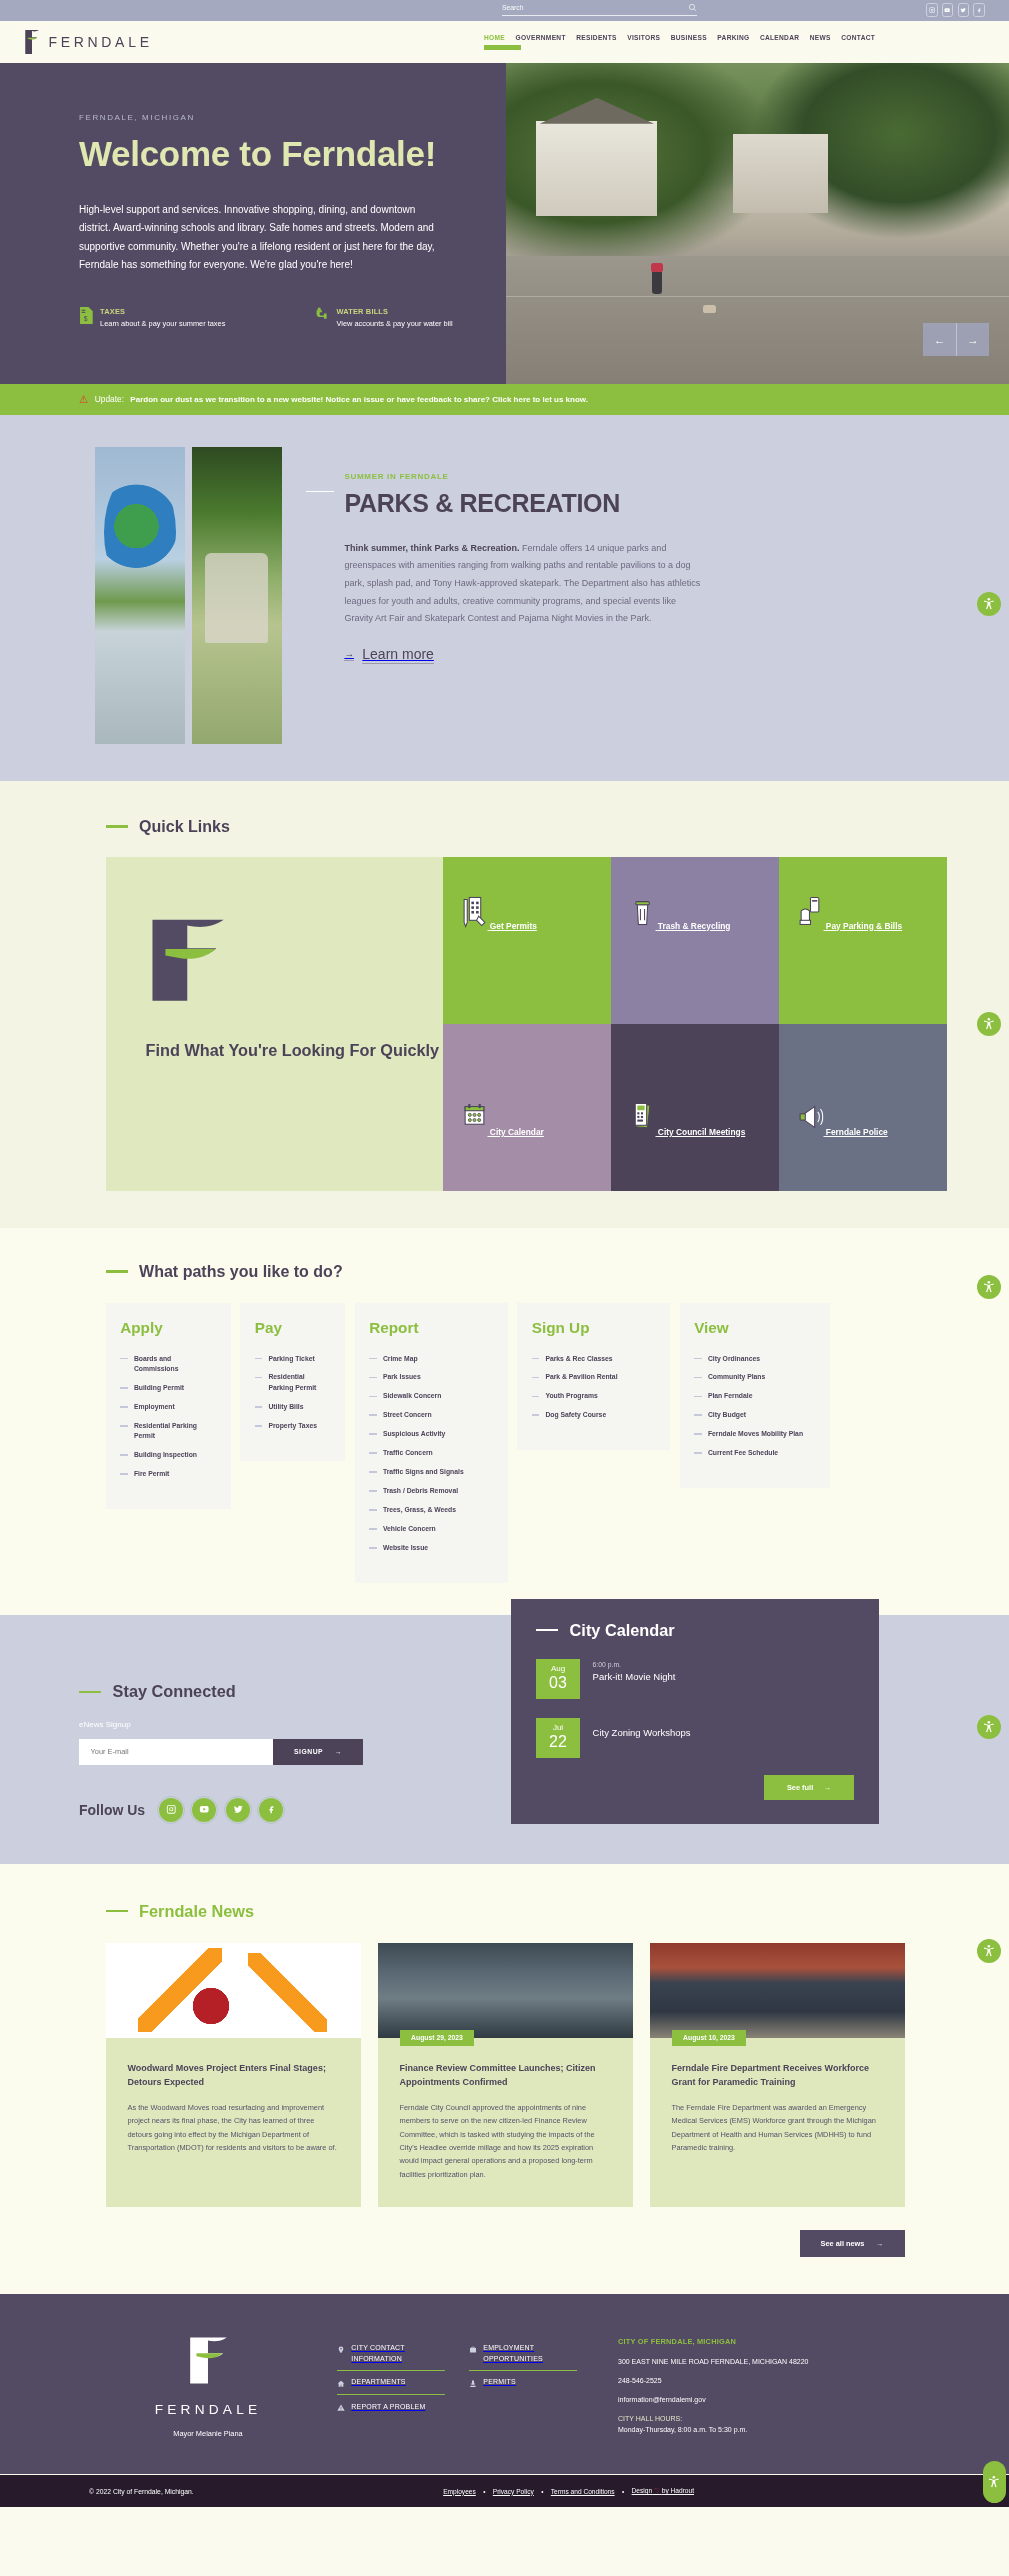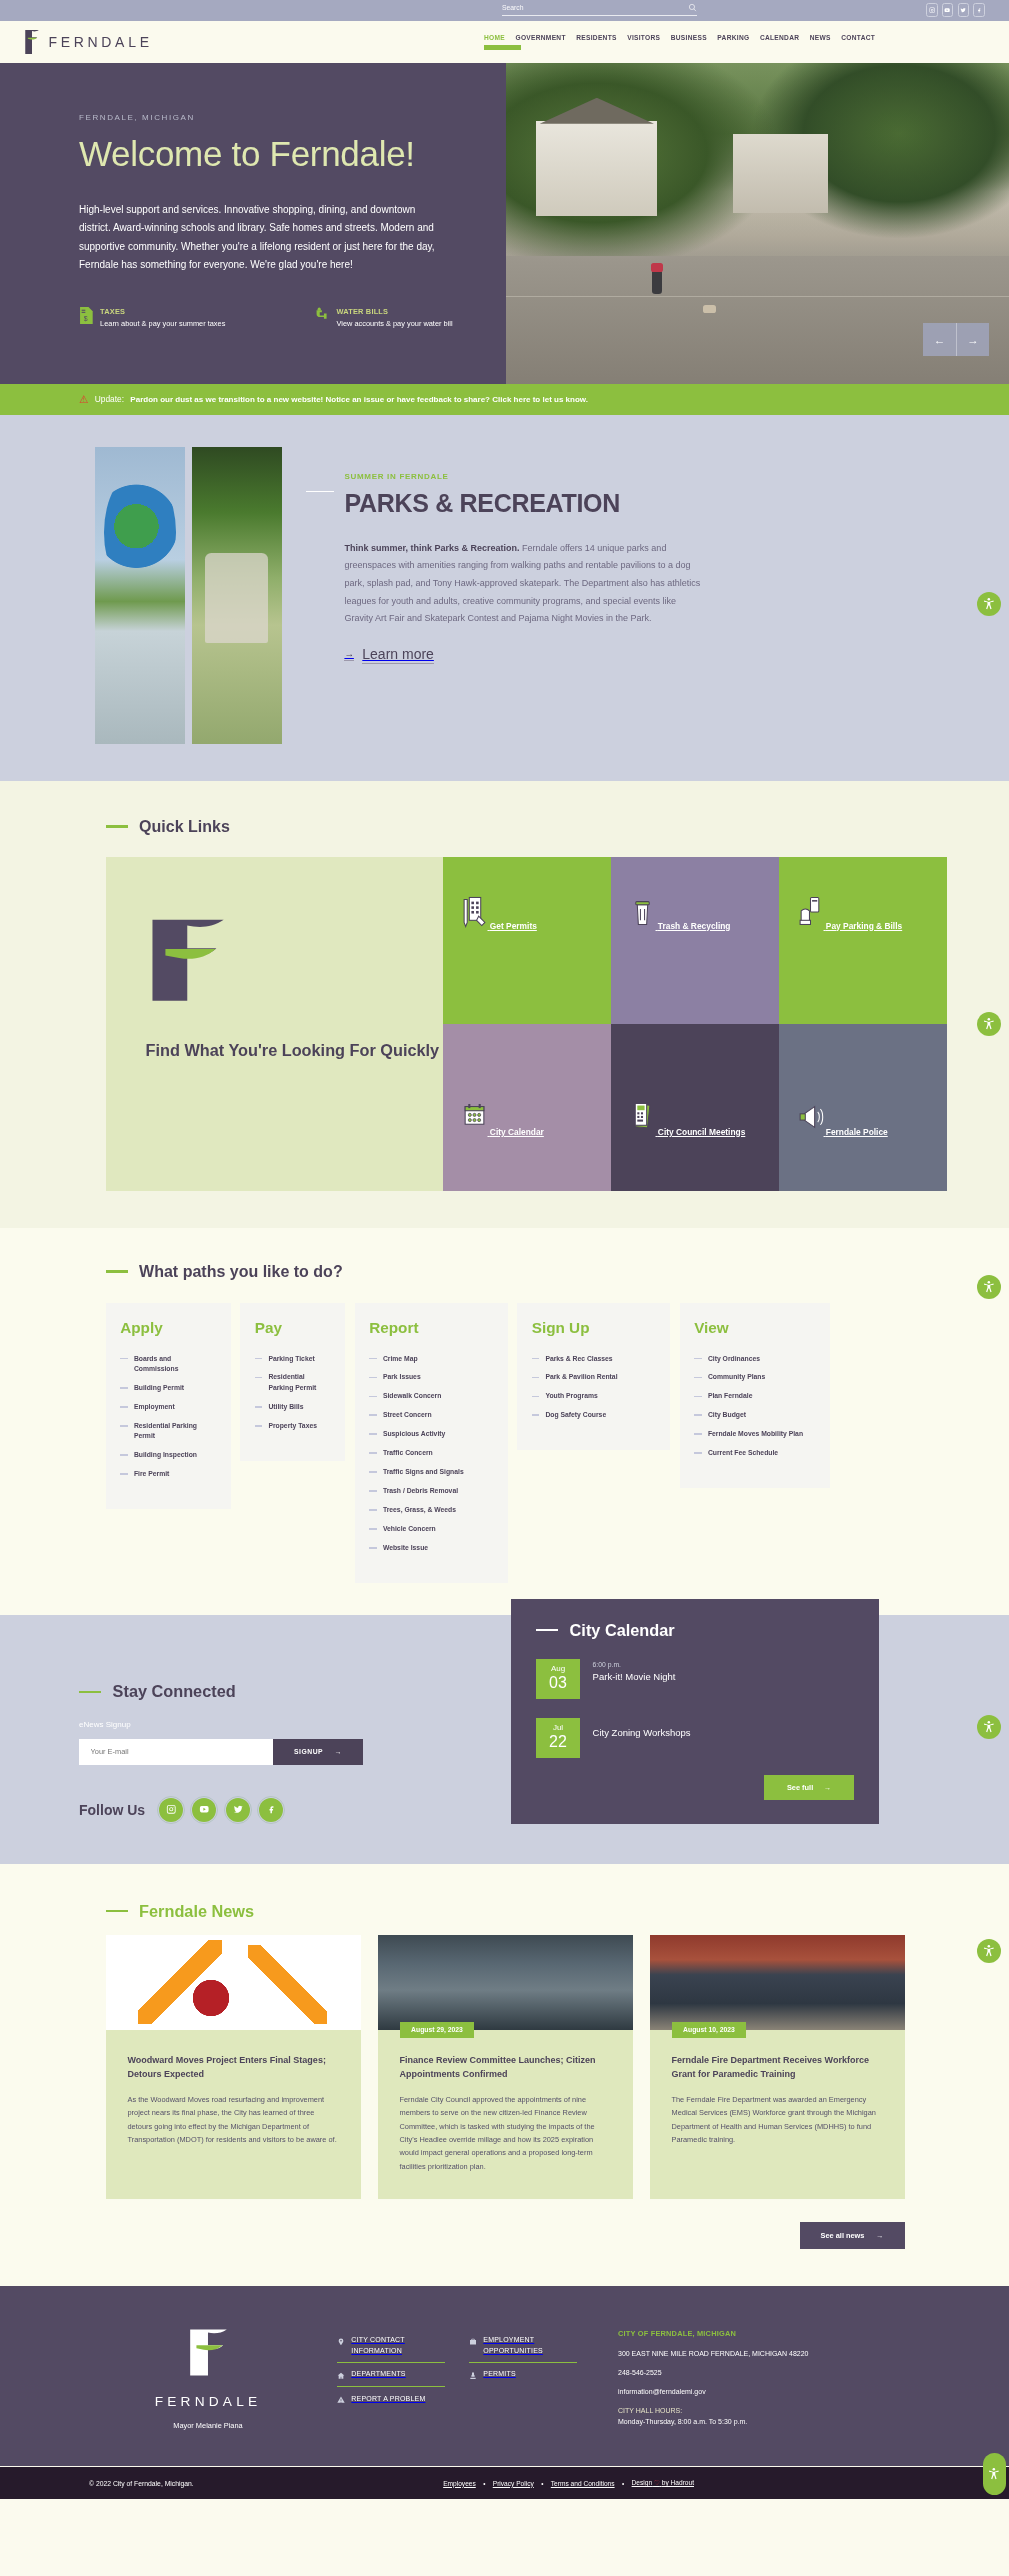--- a/index.html
+++ b/index.html
@@ -58,21 +58,21 @@
     background: #8cbf3f;
   }
 
   
   .hero { display: flex; height: 321px; background: #534a63; }
   .hero-left { width: 506px; padding: 50px 0 0 79px; }
   .hero-eyebrow {
     color: #b9bbcb; font-size: 8px; letter-spacing: 1.6px; margin-bottom: 11.6px;
   }
   .hero-title {
-    font-size: 35px; color: #dfe8b0; font-weight: 400; margin-bottom: 27px;
+    font-size: 35px; color: #dfe8b0; font-weight: 700; margin-bottom: 27px;
     letter-spacing: -0.3px;
   }
   .hero-text {
     color: #fff; font-size: 10px; line-height: 1.85; max-width: 368px;
     margin-bottom: 32px;
   }
   .hero-actions { display: flex; gap: 90px; }
   .hero-action { display: flex; gap: 7.4px; max-width: 150px; }
   .hero-action .ico { width: 13.7px; flex: 0 0 13.7px; }
   .hero-action .ico svg { width: 13.7px; height: 17px; }
@@ -272,21 +272,21 @@
   .see-full {
     margin-top: 17px; margin-left: auto; width: 90px; height: 25px;
     background: #8cbf3f; color: #fff; border: 0; font-size: 7.4px; font-weight: 700;
     display: flex; align-items: center; justify-content: center; gap: 10.5px;
     cursor: pointer; font-family: "Liberation Sans", sans-serif;
   }
 
   
   .news { background: #fbfbee; padding: 38px 0 37px; position: relative; }
   .news .sect-title h2 { color: #8cbf3f; font-size: 16.3px; }
-  .news-grid { margin-top: 14px; display: grid; grid-template-columns: repeat(3,1fr); gap: 17px; }
+  .news-grid { margin-top: 22px; display: grid; grid-template-columns: repeat(3,1fr); gap: 17px; }
   .news-card { background: #dfe8bd; display: flex; flex-direction: column; }
   .news-img { height: 95px; position: relative; }
   .news-img .date {
     position: absolute; left: 22px; bottom: -8.4px; background: #8cbf3f; color: #fff;
     font-size: 6.8px; font-weight: 700; padding: 4.7px 11.6px;
   }
   .news-body { padding: 24px 22px 26px; flex: 1; }
   .news-body h3 { font-size: 9px; font-weight: 700; color: #4c4359; line-height: 1.55; margin-bottom: 11.6px; }
   .news-body p { font-size: 7.4px; color: #555069; line-height: 1.8; }
   .see-all {

